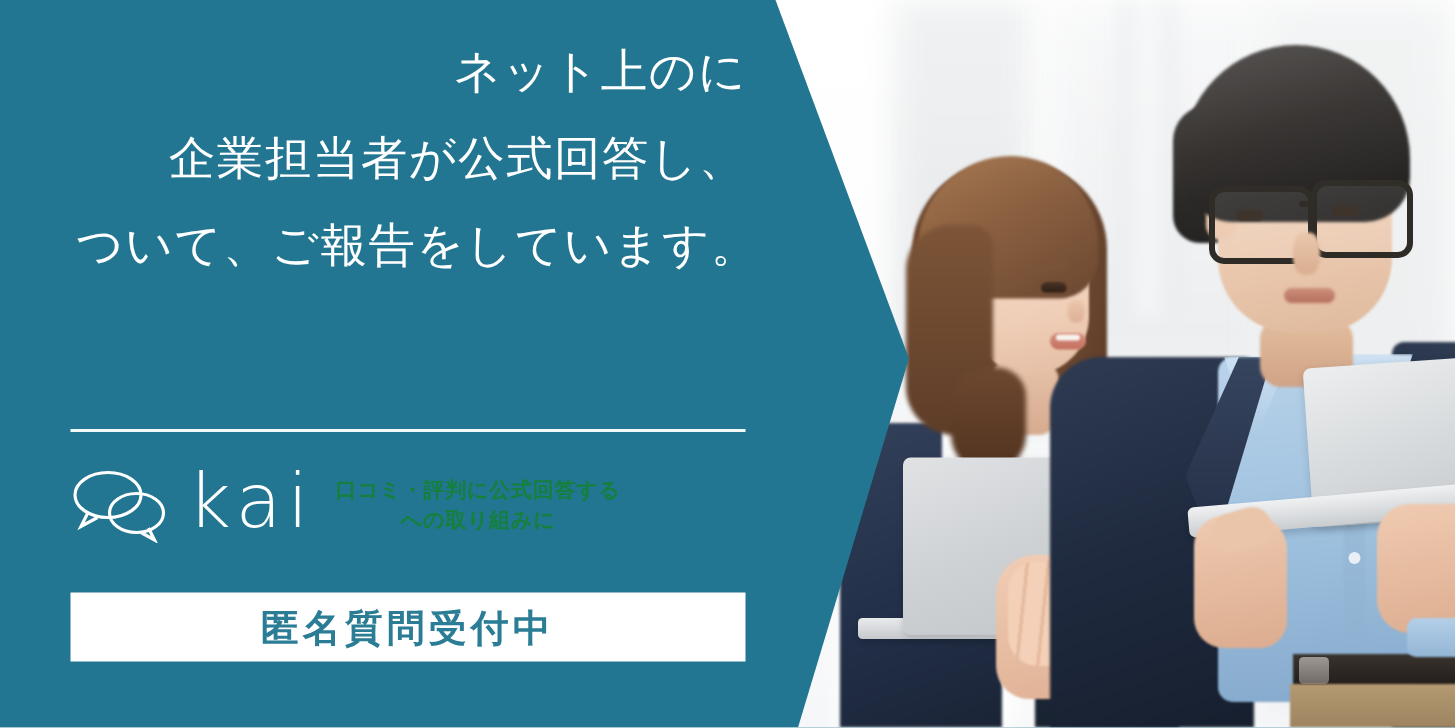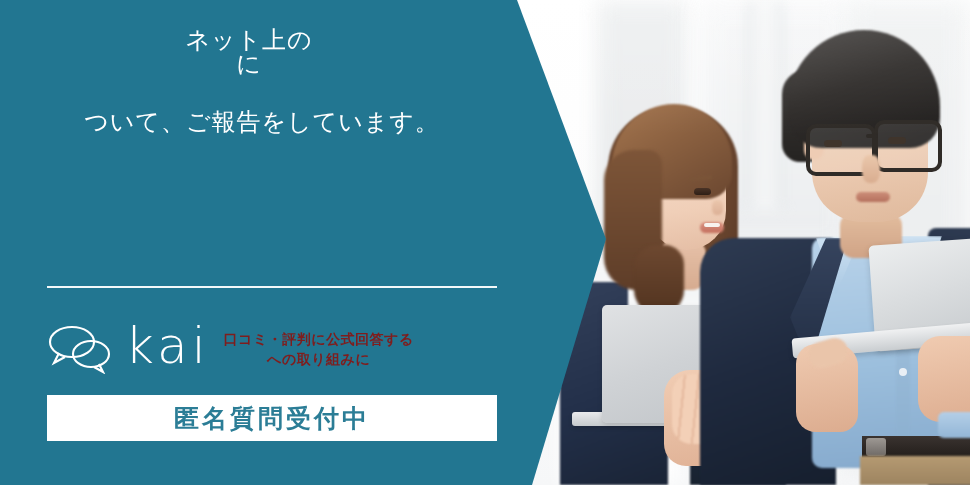--- a/index.html
+++ b/index.html
@@ -172,50 +172,49 @@
   
   .content{position:absolute;left:0;top:0;width:540px;height:485px;}
 
   .headline{
     position:absolute;left:0;top:18px;width:516px;
     font-family:"Liberation Serif","DejaVu Serif",serif;
     color:#ffffff;
   }
   .hl-line{
     display:flex;align-items:center;justify-content:flex-end;
-    font-size:24px;line-height:1.0;height:58px;
+    font-size:31px;line-height:1.0;height:58px;
     letter-spacing:1px;white-space:nowrap;
     padding-right:18px;
-    flex-direction:column;
   }
   .hl-line.l3{padding-right:26px;}
   .hl-line.l4{padding-right:10px;margin-left:18px;}
   .boxed{
     display:inline-block;border:2px solid #ffffff;
     padding:3px 7px 5px 7px;margin:0 3px;line-height:1;
   }
 
   .divider{
     position:absolute;left:47px;top:286px;width:450px;height:2px;
     background:#ffffff;opacity:.95;
   }
 
   .logo-row{
     position:absolute;left:47px;top:300px;width:460px;height:72px;
-    display:flex;align-items:center;margin-top:12px;
+    display:flex;align-items:center;
   }
   .logo-mark{width:70px;height:52px;flex:0 0 auto;margin-right:8px;}
   .logo-word{
     font-family:"DejaVu Sans","Liberation Sans",sans-serif;
     font-size:50px;font-weight:300;color:#ffffff;letter-spacing:4px;
     line-height:1;margin-right:14px;padding-bottom:4px;
   }
   .logo-tagline{
     font-family:"DejaVu Sans","Liberation Sans",sans-serif;
-    color:#7f1d1d;font-size:14px;line-height:1.45;font-weight:700;
+    color:#15803d;font-size:14px;line-height:1.45;font-weight:700;
     text-align:center;letter-spacing:.5px;padding-top:2px;
   }
 
   .cta{
     position:absolute;left:47px;top:395px;width:450px;height:46px;
     background:#ffffff;display:flex;align-items:center;justify-content:center;
   }
   .cta-text{
     font-family:Liberation Serif, serif;
     color:#2b7d96;font-size:25px;font-weight:700;letter-spacing:3px;
@@ -294,20 +293,23 @@
 
   <div class="teal-panel"></div>
 
   <div class="content">
 
     <div class="headline">
       <div class="hl-line l1">
         <span>ネット上の</span>
           <span>に</span>
       </div>
+      <div class="hl-line l2">
+        <span>企業担当者が公式回答し、</span>
+      </div>
       <div class="hl-line l4">
         <span>ついて、ご報告をしています。</span>
       </div>
     </div>
 
     <div class="divider"></div>
 
     <div class="logo-row">
       <svg class="logo-mark" viewBox="0 0 70 52">
         <g fill="none" stroke="#ffffff" stroke-width="2.1">

